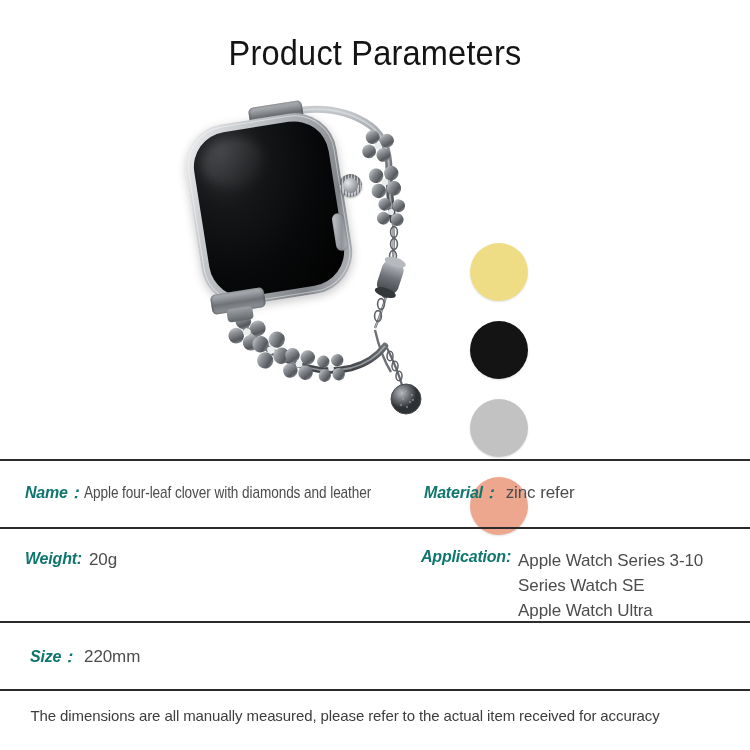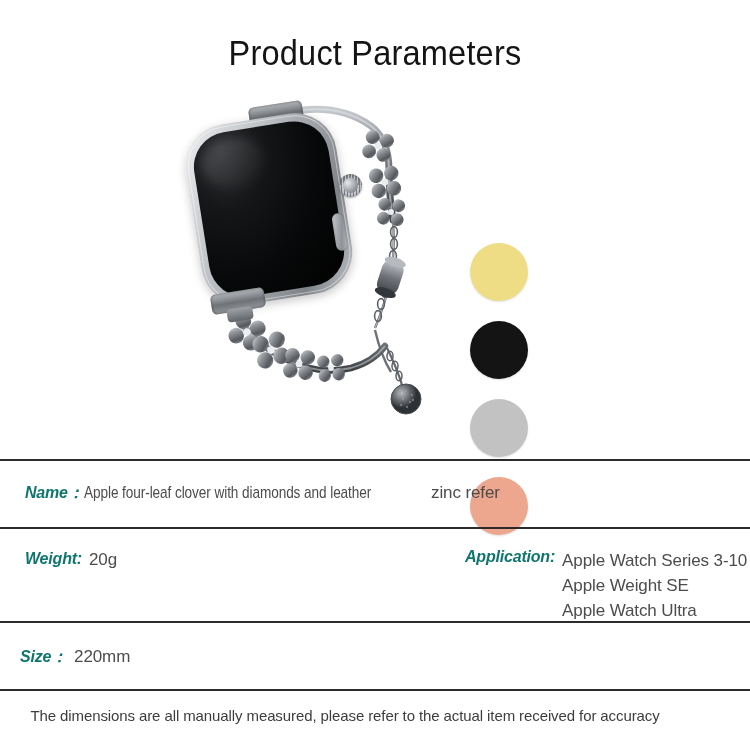--- a/index.html
+++ b/index.html
@@ -207,22 +207,22 @@
     letter-spacing: -0.1px;
   }
   .val-condensed {
     transform: scaleX(0.80);
     transform-origin: left center;
   }
 
   .cell-name      { left: 25px;  top: 24px; }
   .cell-material  { left: 424px; top: 24px; }
   .cell-weight    { left: 25px;  top: 23px; }
-  .cell-app       { left: 421px; top: 21px; margin-left: 44px; }
-  .cell-size      { left: 20px;  top: 26px; }
+  .cell-app       { left: 421px; top: 21px; }
+  .cell-size      { left: 30px;  top: 26px; }
 
   .app-values { display: flex; flex-direction: column; }
   .app-values .val { line-height: 25px; }
 
   .gap-sm { display: inline-block; width: 7px; }
 
   
   .footnote {
     position: absolute;
     left: 0;
@@ -393,39 +393,40 @@
 </div>
 
 <div class="divider d1"></div>
 
 <div class="spec-row row-name">
   <div class="cell cell-name">
     <span class="lbl">Name：</span>
     <span class="val val-condensed">Apple four-leaf clover with diamonds and leather</span>
   </div>
   <div class="cell cell-material">
+    <span class="lbl">Material：</span>
     <span class="gap-sm"></span>
     <span class="val">zinc refer</span>
   </div>
 </div>
 
 <div class="divider d2"></div>
 
 <div class="spec-row row-weight">
   <div class="cell cell-weight">
     <span class="lbl">Weight:</span>
     <span class="gap-sm"></span>
     <span class="val">20g</span>
   </div>
   <div class="cell cell-app">
     <span class="lbl">Application:</span>
     <span class="gap-sm"></span>
     <span class="app-values">
       <span class="val">Apple Watch Series 3-10</span>
-      <span class="val">Apple Weight SE</span>
+      <span class="val">Series Watch SE</span>
       <span class="val">Apple Watch Ultra</span>
     </span>
   </div>
 </div>
 
 <div class="divider d3"></div>
 
 <div class="spec-row row-size">
   <div class="cell cell-size">
     <span class="lbl">Size：</span>

